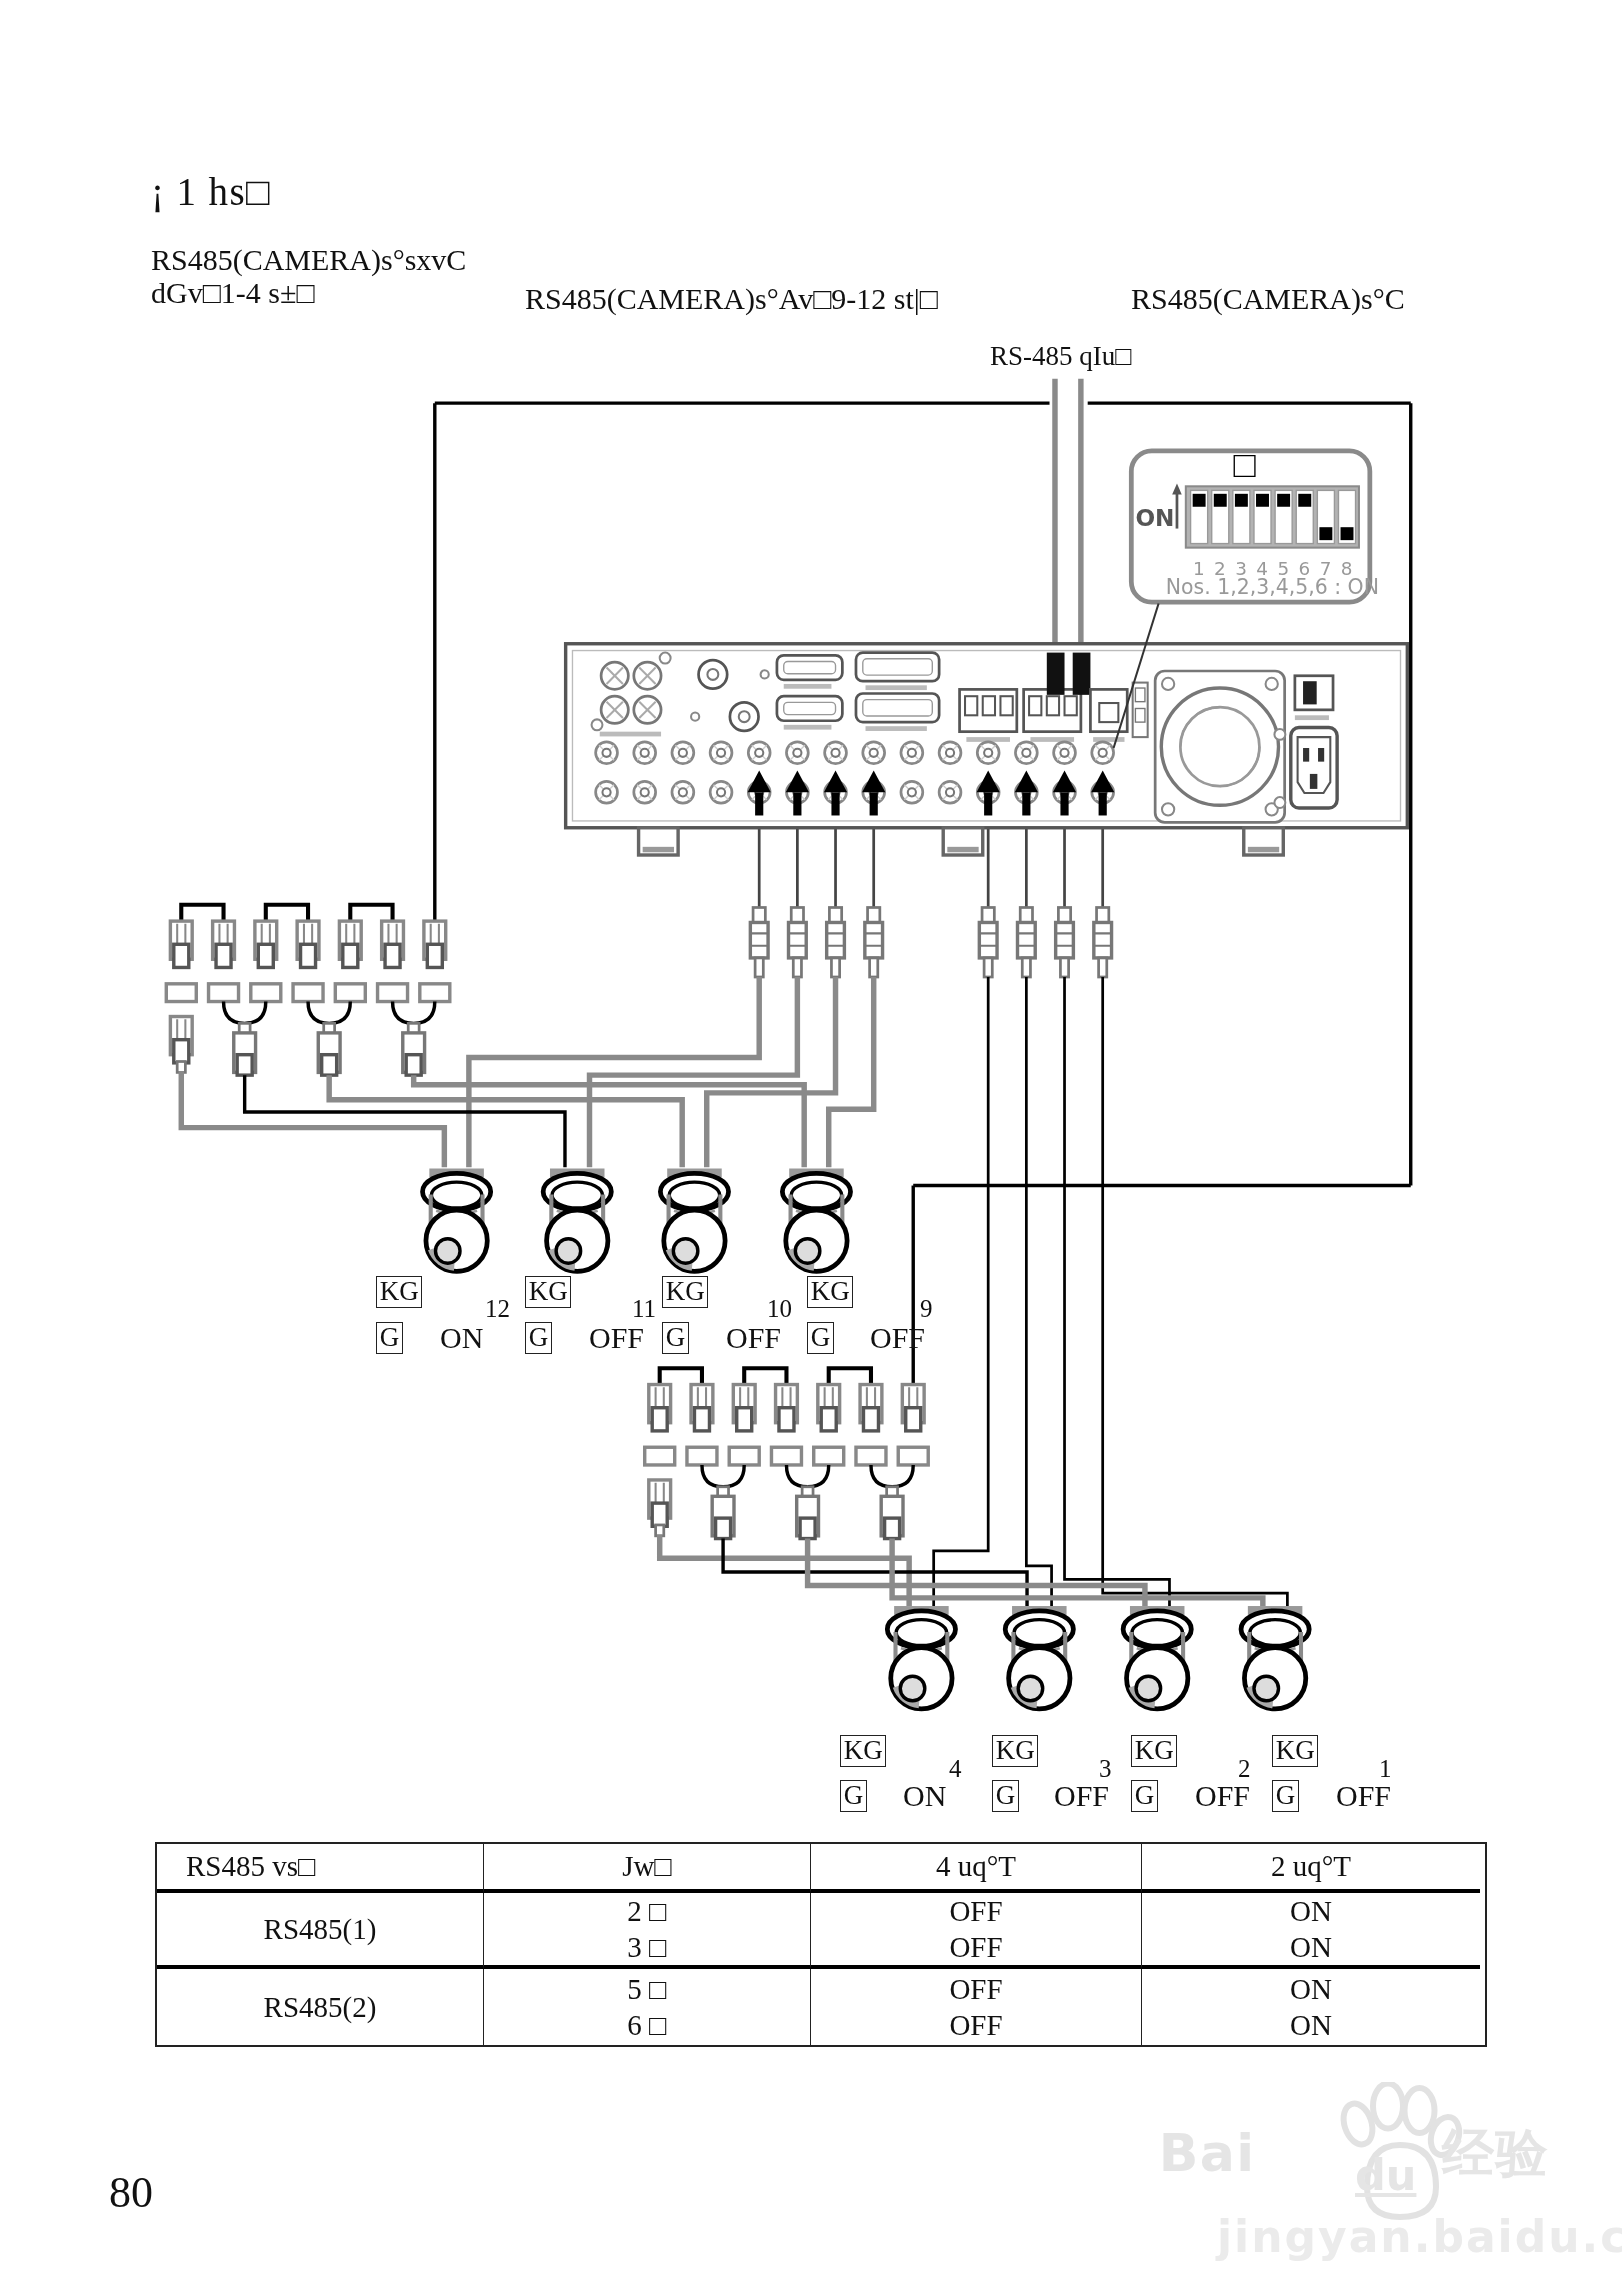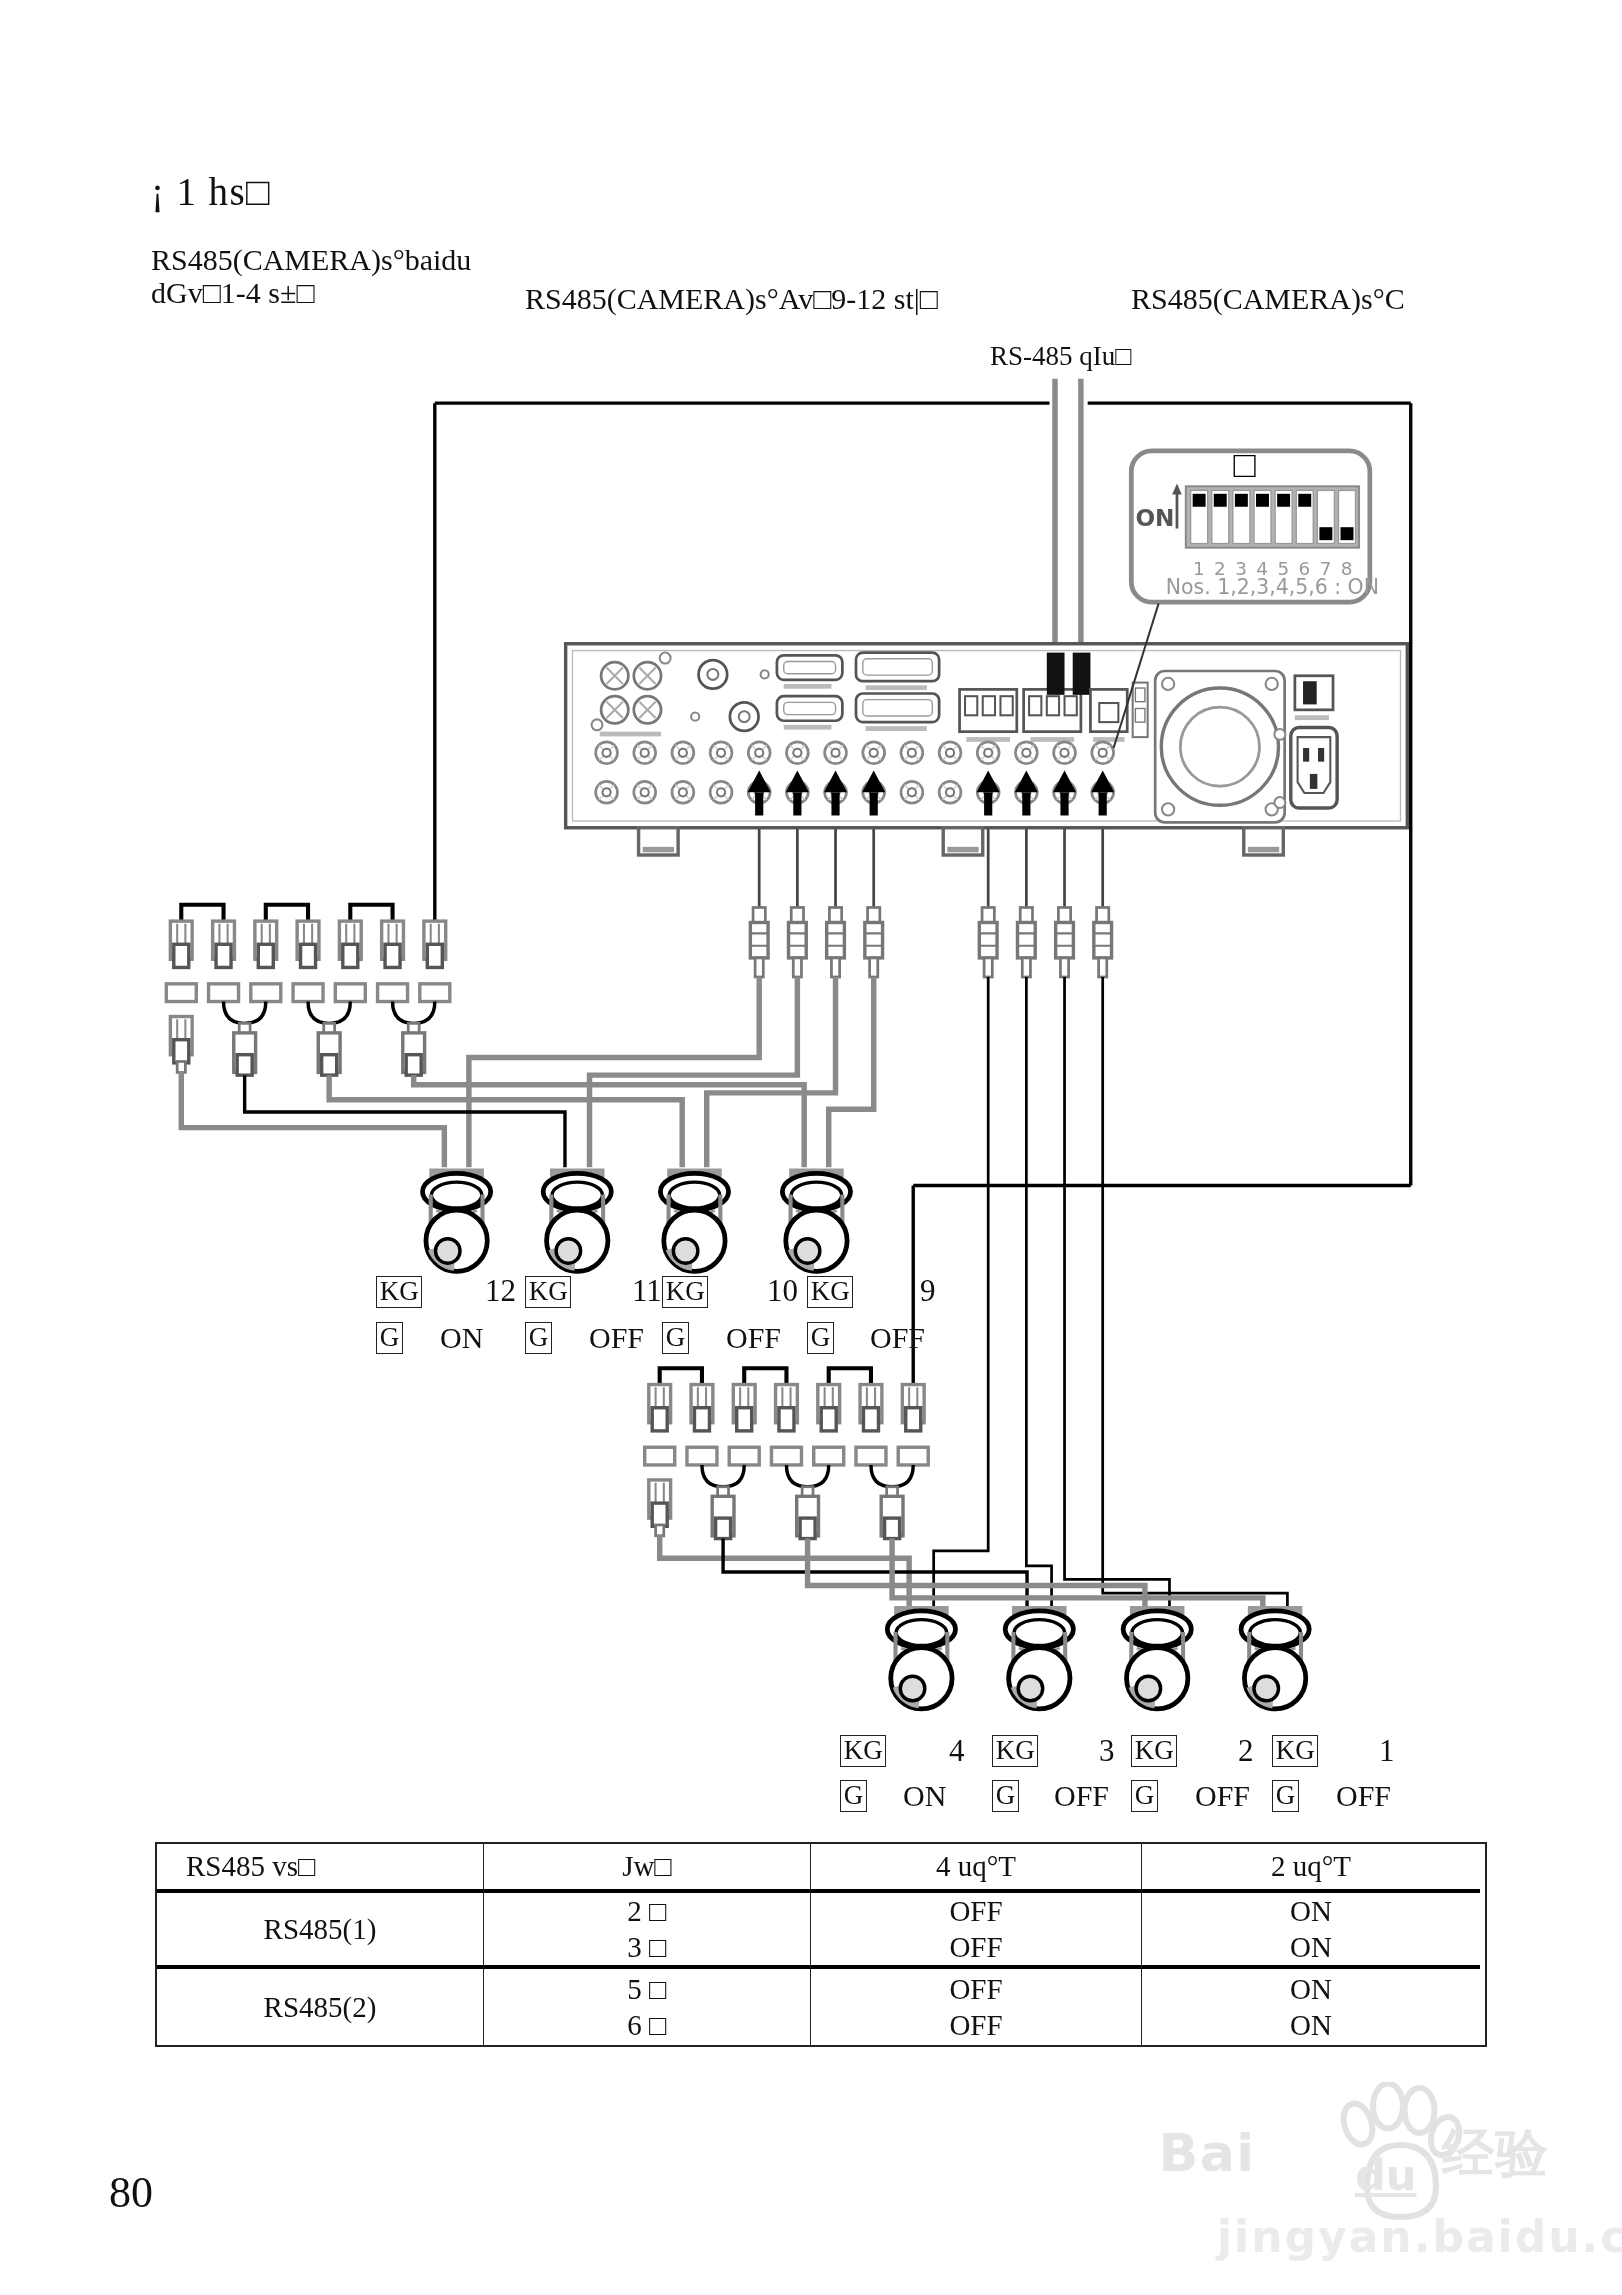--- a/index.html
+++ b/index.html
@@ -2,21 +2,21 @@
 <html style="font-size:11px"><head>
 <meta charset="utf-8">
 <style>
   html,body{margin:0;padding:0;background:#fff;}
   #page{position:relative;width:1622px;height:2295px;background:#fff;overflow:hidden;
         font-family:"Liberation Serif",serif;color:#111;}
   .t{position:absolute;white-space:nowrap;}
   .h1{font-size:39px;letter-spacing:1.4px;}
   .body-line{font-size:30px;}
   .cable{font-size:27px;}
-  .camnum{font-size:31px;}
+  .camnum{font-size:25px;margin-top:22px;}
   .camstate{font-size:30px;}
   .gl{display:inline-block;border:1.4px solid #222;padding:0 2.7px;font-size:27px;line-height:1.1;}
   #diag{position:absolute;left:0;top:320px;}
   
   #tbl{position:absolute;left:155px;top:1842px;width:1328px;border:2px solid #222;
        display:grid;grid-template-columns:326px 327px 331px 339px;grid-template-rows:49px 76px 76px;
        font-size:29px;}
   #tbl .c{border-left:1.4px solid #222;display:flex;align-items:center;justify-content:center;
           flex-direction:column;line-height:1.25;}
   #tbl .c.first{border-left:none;}
@@ -399,21 +399,21 @@
       <use href="#cam" x="847" y="1715"></use>
       <use href="#cam" x="1019" y="1715"></use>
       <use href="#cam" x="1198" y="1715"></use>
       <use href="#cam" x="1352" y="2357"></use>
       <use href="#cam" x="1525" y="2357"></use>
       <use href="#cam" x="1698" y="2357"></use>
       <use href="#cam" x="1871" y="2357"></use>
     </svg>
 
   <div class="t h1" style="left:151px;top:169px;">¡ 1 hs□</div>
-  <div class="t body-line" style="left:151px;top:243px;">RS485(CAMERA)s°baidu</div>
+  <div class="t body-line" style="left:151px;top:243px;">RS485(CAMERA)s°sxvC</div>
   <div class="t body-line" style="left:151px;top:276px;">dGv□1-4 s±□</div>
   <div class="t body-line" style="left:525px;top:282px;">RS485(CAMERA)s°Av□9-12 st|□</div>
   <div class="t body-line" style="left:1131px;top:282px;">RS485(CAMERA)s°C</div>
   <div class="t cable" style="left:990px;top:341px;">RS-485 qIu□</div>
 
   <span class="t gl" style="left:376px;top:1276px;">KG</span>
   <span class="t camnum" style="left:485px;top:1273px;">12</span>
   <span class="t gl" style="left:376px;top:1322px;">G</span>
   <span class="t camstate" style="left:440px;top:1321px;">ON</span>
 

